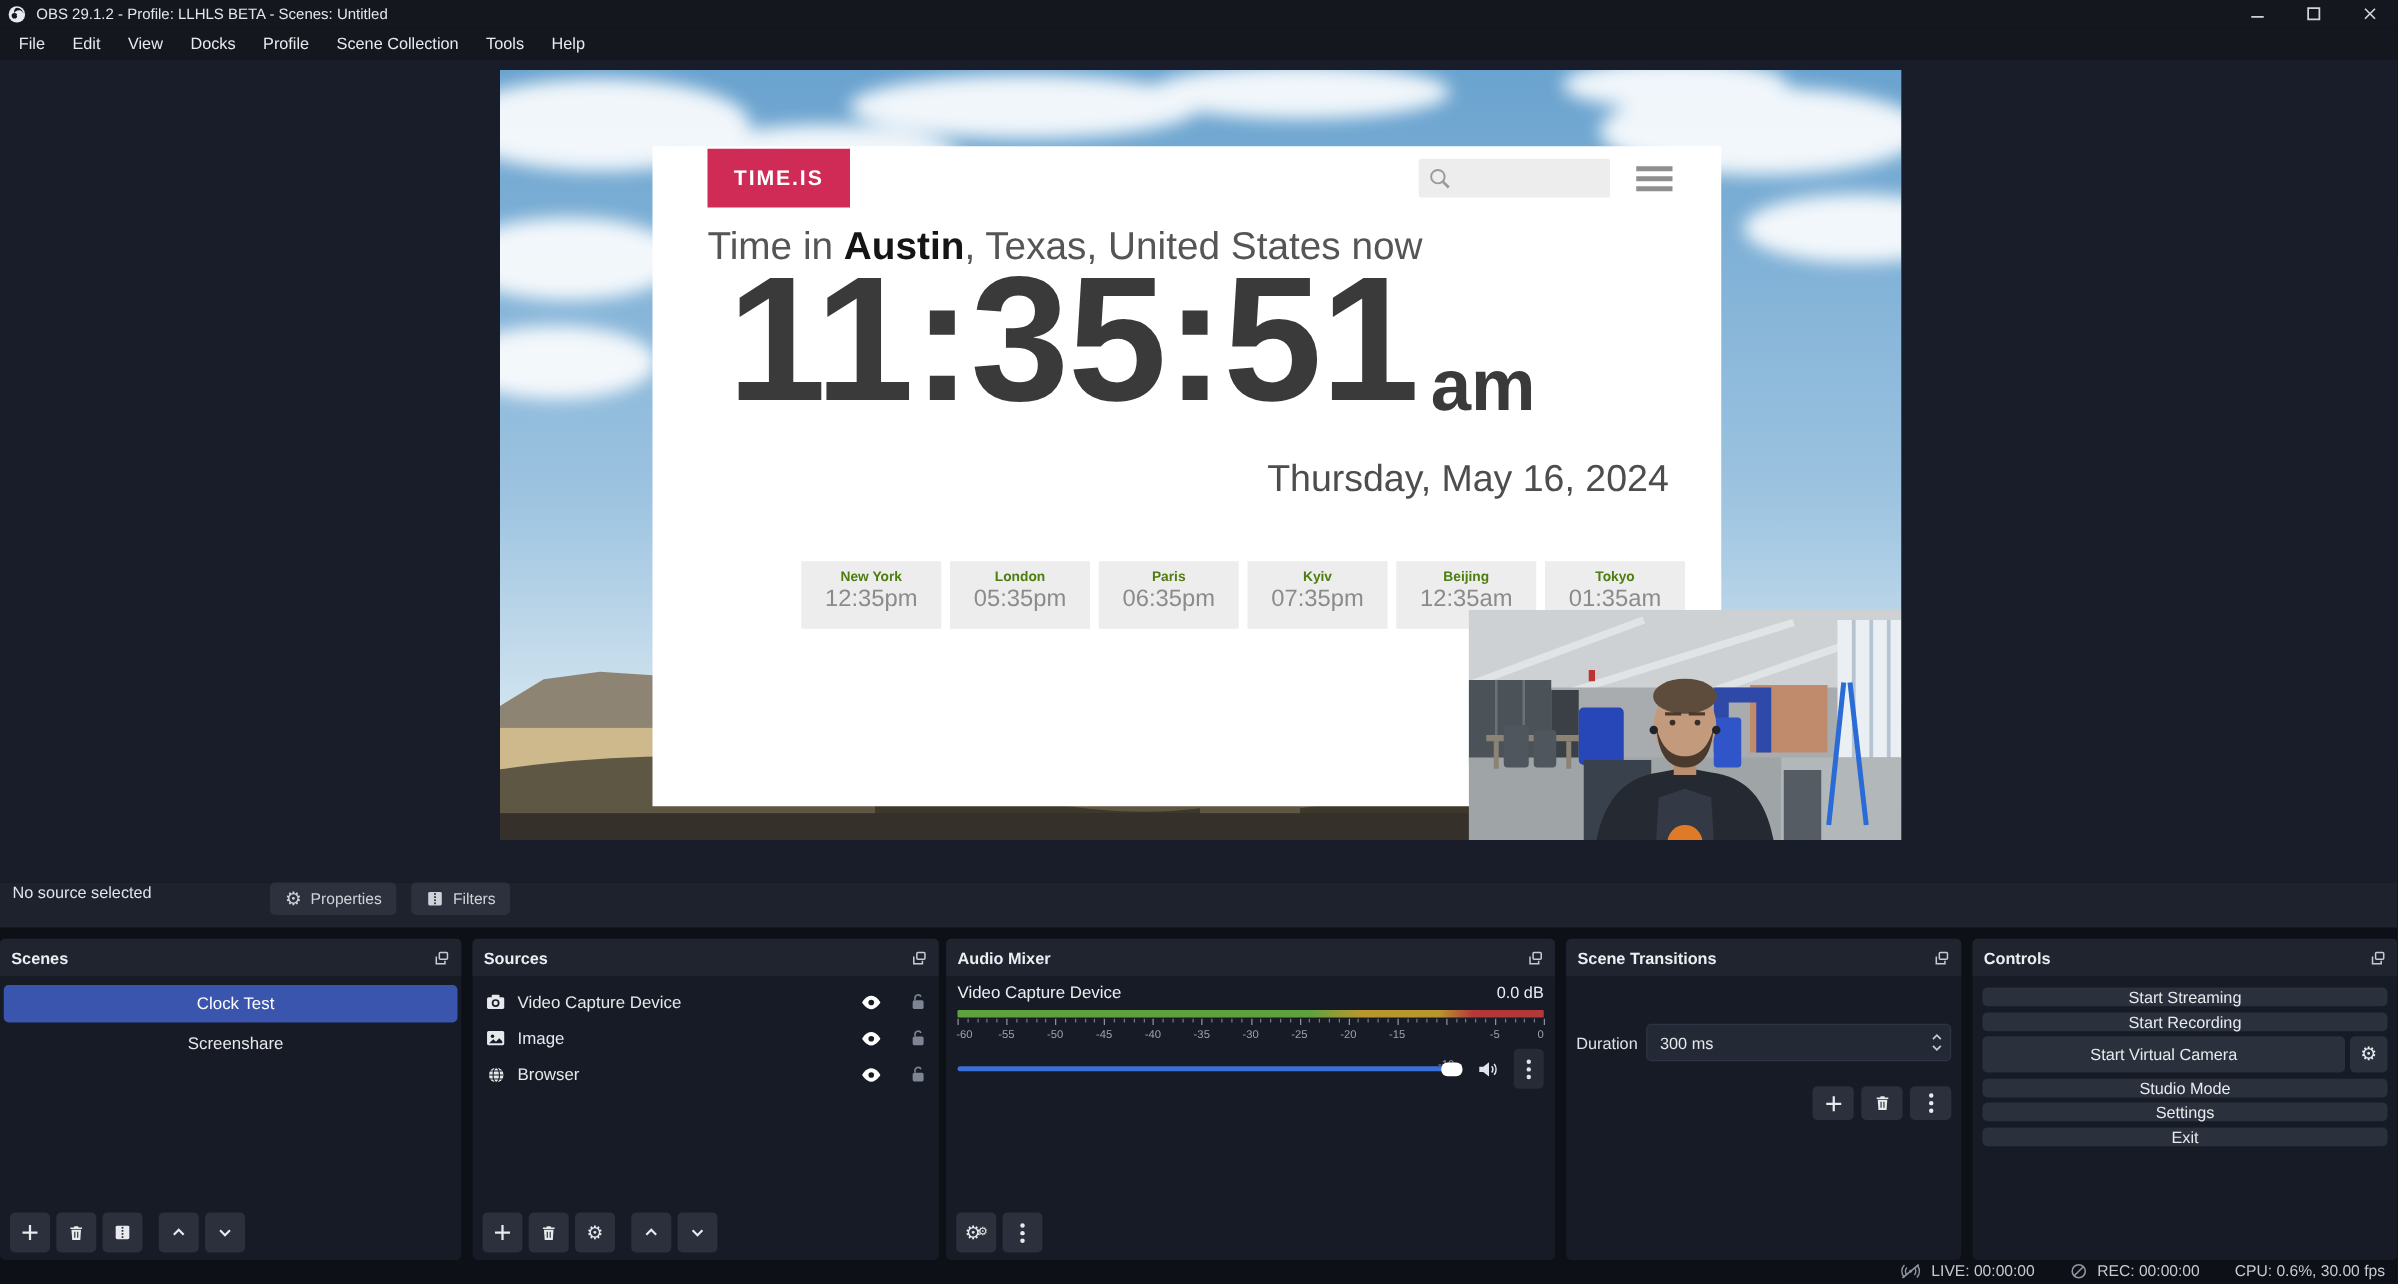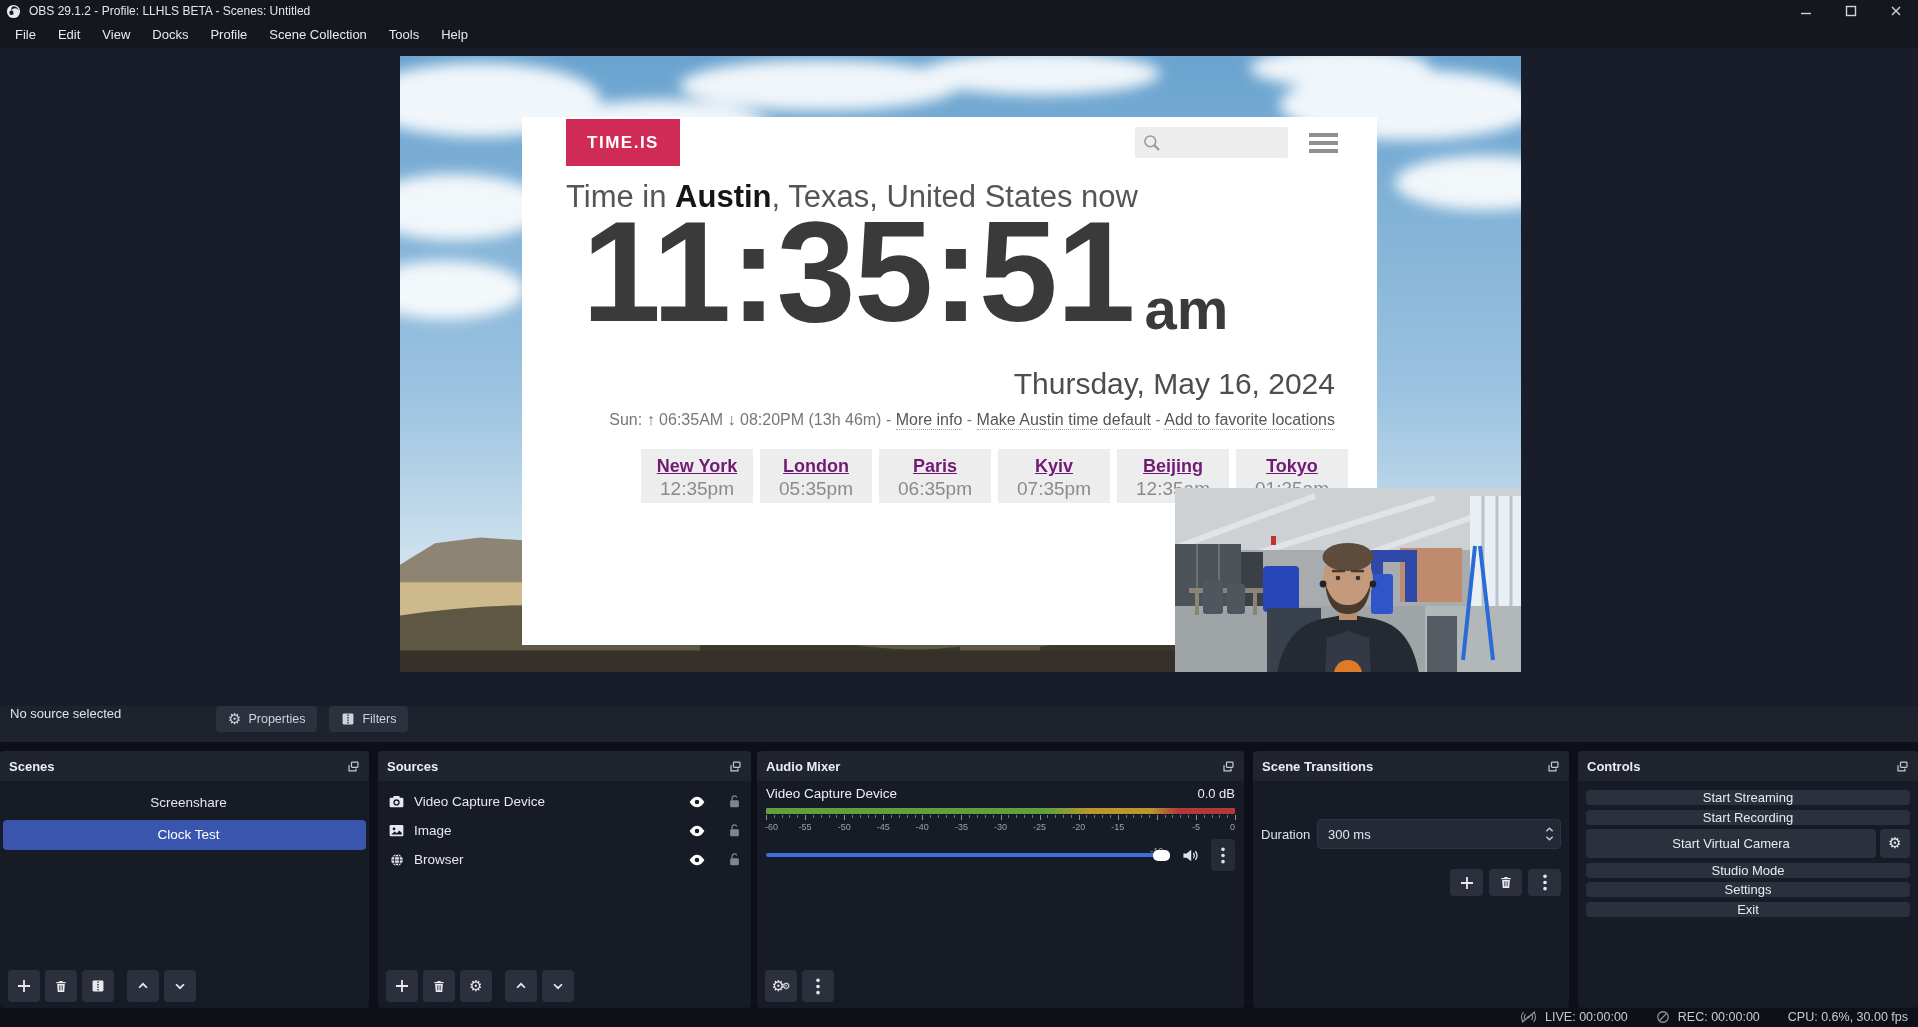--- a/index.html
+++ b/index.html
@@ -34,21 +34,21 @@
   .heading{position:absolute;left:44px;top:62px;font-size:31px;color:#555;white-space:nowrap;}
   .heading b{color:#151515;font-weight:700;}
   .clock-row{position:absolute;left:60px;top:84px;display:flex;align-items:flex-end;}
   .clock-time{font-size:142px;font-weight:700;color:#3a3a3a;line-height:1;letter-spacing:-1px;}
   .clock-ampm{font-size:58px;font-weight:700;color:#3a3a3a;line-height:1;margin-left:10px;margin-bottom:5px;}
   .date-line{position:absolute;right:42px;top:250px;font-size:30px;color:#4d4d4d;}
   .sun-line{position:absolute;right:42px;top:294px;font-size:16px;color:#777;white-space:nowrap;}
   .sun-link{color:#555;border-bottom:1px dotted #aaa;padding-bottom:1px;}
   .cities-row{position:absolute;left:119px;top:332px;display:flex;gap:7px;}
   .city-box{width:112px;height:54px;background:#ededed;text-align:center;box-sizing:border-box;padding-top:7px;}
-  .city-name{font-size:18px;font-weight:700;color:#701a75;text-decoration:underline;}
+  .city-name{font-size:11px;font-weight:700;color:#4d7c0f;}
   .city-time{font-size:19px;color:#8b8b8b;margin-top:1px;}
   
   .webcam{position:absolute;left:775px;top:432px;width:346px;height:200px;z-index:3;}
   .webcam svg{width:100%;height:100%;display:block;}
   
   .selbar{position:absolute;left:0;top:706px;width:1918px;height:36px;background:#1e222d;display:flex;align-items:flex-start;}
   .selbar-label{margin-left:10px;width:206px;font-size:13px;color:#dfe3ea;}
   .selbar-btn{height:26px;padding:0 12px;margin-right:12px;background:#2c313d;border-radius:4px;
     display:flex;align-items:center;gap:7px;font-size:12.5px;color:#ced2d9;}
   
@@ -216,23 +216,20 @@
           <div style="margin-bottom:0;"></div>
         </div>
       <div class="heading">
         <span>Time in </span><b>Austin</b><span>, Texas, United States now</span>
       </div>
       <div class="clock-row">
         <span class="clock-time">11:35:51</span>
         <span class="clock-ampm">am</span>
       </div>
       <div class="date-line">Thursday, May 16, 2024</div>
-      <div class="sun-line">
-        <span>Sun: ↑ 06:35AM ↓ 08:20PM (13h 46m)</span><span class="sun-links"><span> - </span><span class="sun-link">More info</span><span> - </span><span class="sun-link">Make Austin time default</span><span> - </span><span class="sun-link">Add to favorite locations</span></span>
-      </div>
       <div class="cities-row">
           <div class="city-box">
             <div class="city-name">New York</div>
             <div class="city-time">12:35pm</div>
           </div>
           <div class="city-box">
             <div class="city-name">London</div>
             <div class="city-time">05:35pm</div>
           </div>
           <div class="city-box">
@@ -347,22 +344,22 @@
     <span>Scenes</span>
     <span class="popout">
         <svg width="13" height="13" viewBox="0 0 16 16" fill="none" stroke="currentColor" stroke-width="1.5">
           <rect x="5.5" y="2.5" width="8" height="6.5" rx="1"></rect>
           <path d="M2.5 6.5v7h8.5v-3"></path>
         </svg>
       </span>
   </div>
   <div class="panel-body">
     <div class="scenes-list">
+        <div class="scene-row selected">Clock Test</div>
         <div class="scene-row">Screenshare</div>
-        <div class="scene-row selected">Clock Test</div>
       </div>
     <div class="dock-toolbar">
       <div class="tbtn">
           <svg width="16" height="16" viewBox="0 0 16 16">
             <path d="M8 2v12M2 8h12" stroke="currentColor" stroke-width="1.8"></path>
           </svg>
         </div>
       <div class="tbtn">
           <svg width="14" height="15" viewBox="0 0 24 24" fill="currentColor">
             <path d="M9.5 2.5h5l.8 1.8H20v2H4v-2h4.7z"></path>

